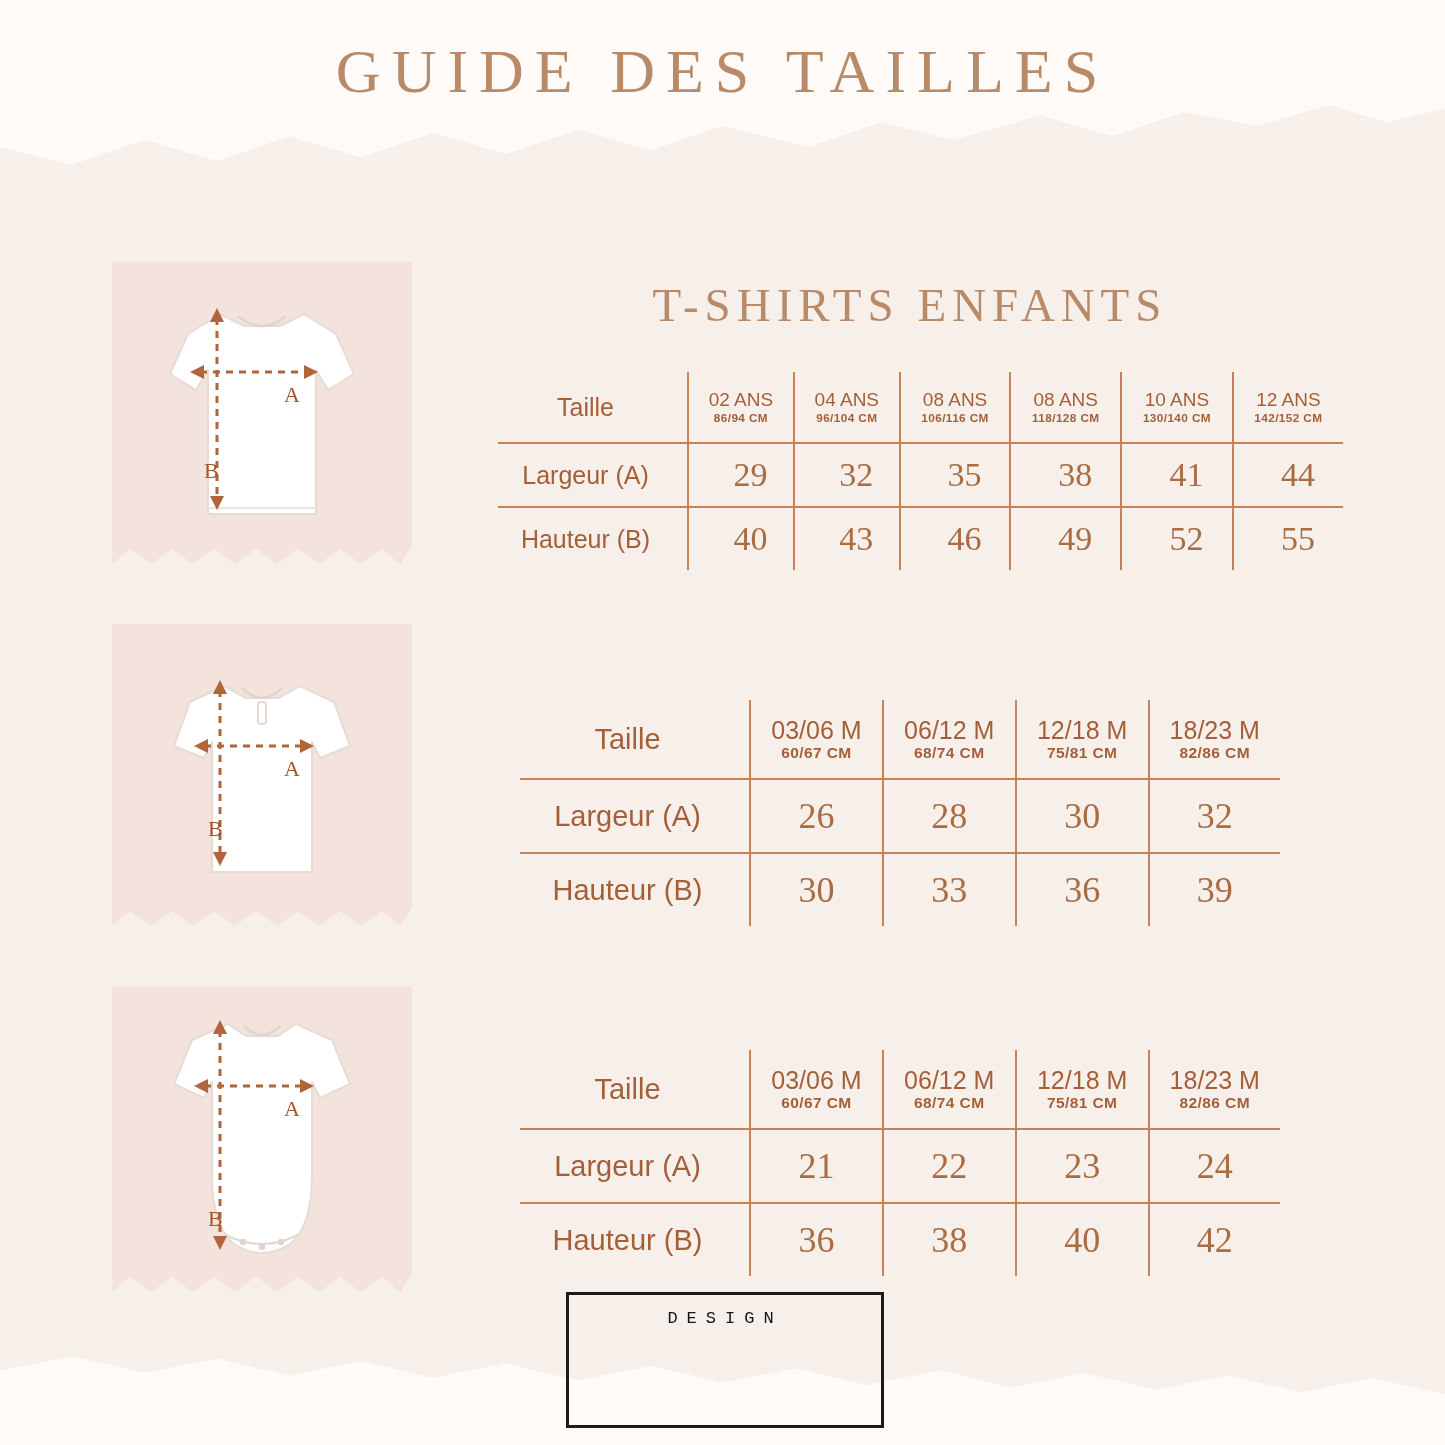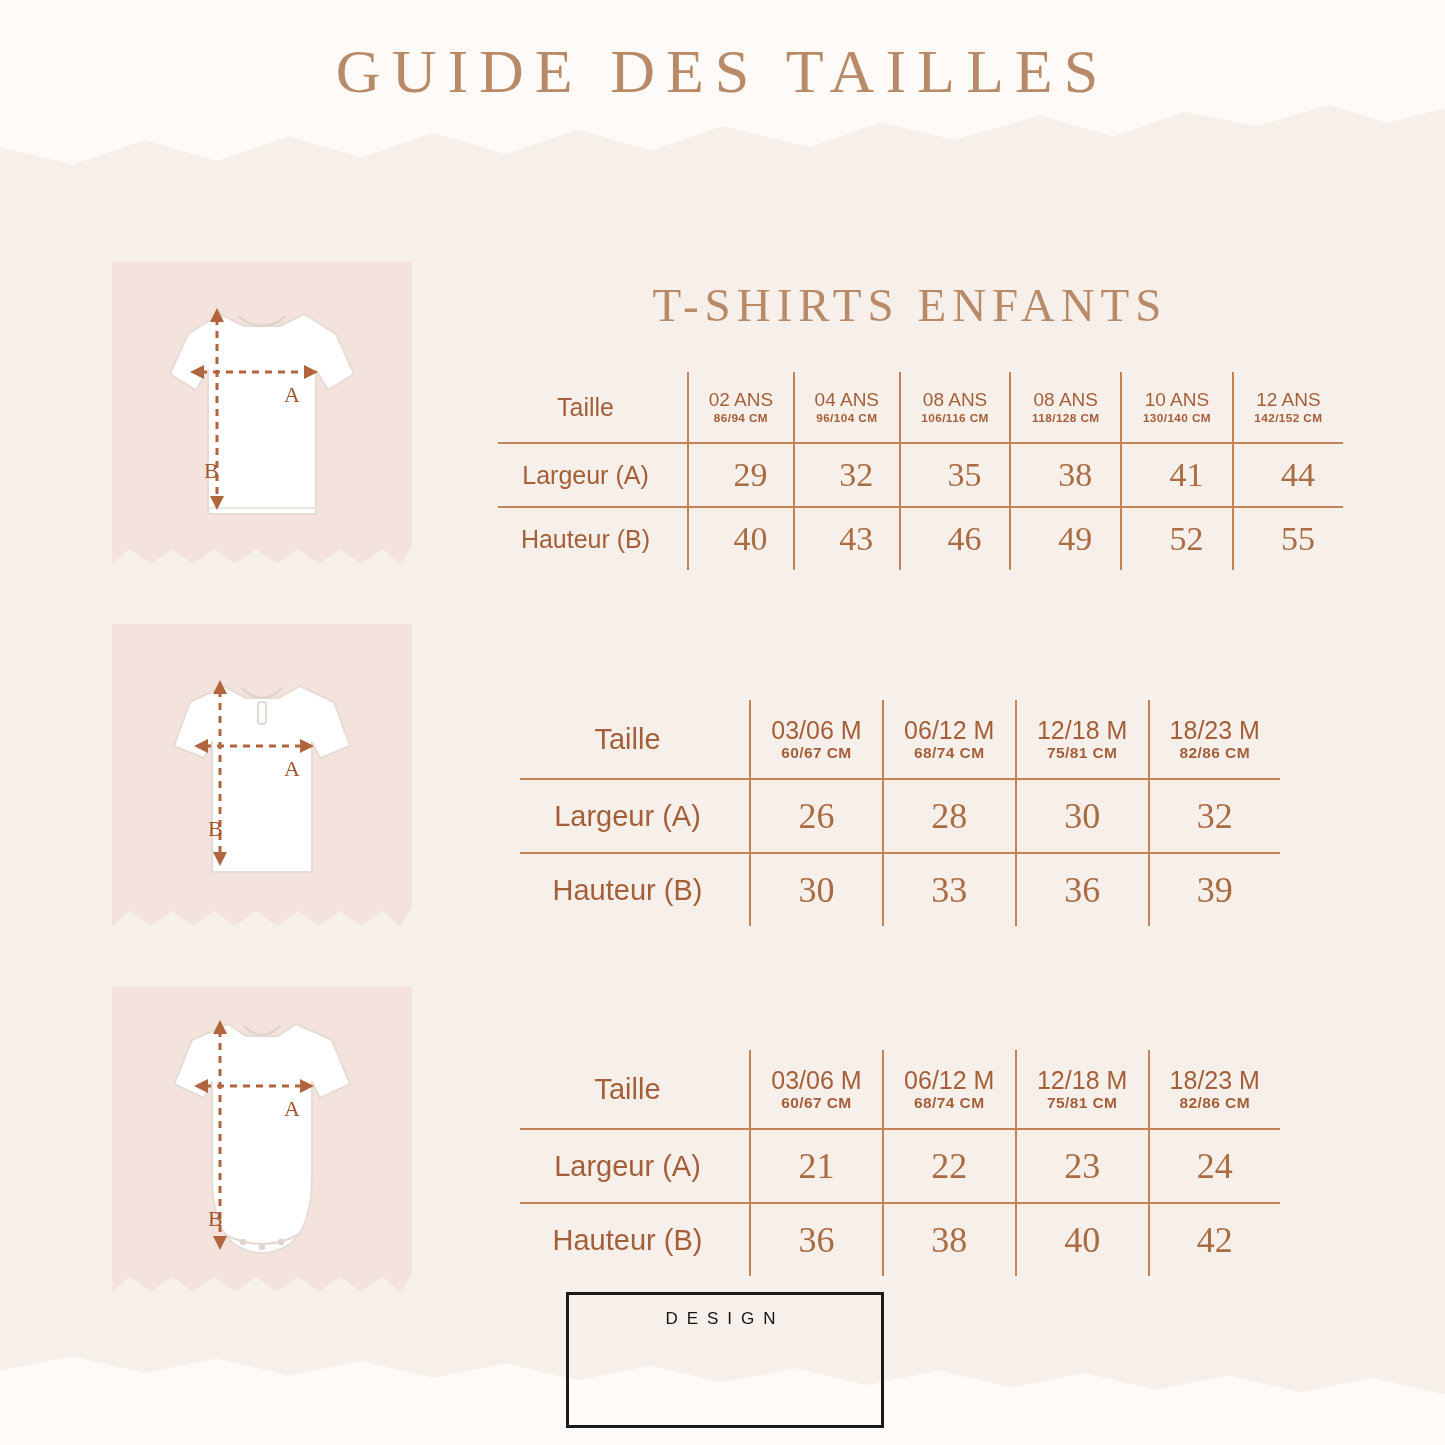--- a/index.html
+++ b/index.html
@@ -159,21 +159,21 @@
   }
   .logo-name {
     font-family: "Liberation Serif", serif;
     font-size: 45px;
     letter-spacing: 3px;
     color: #141414;
     margin-top: 26px;
     line-height: 1;
   }
   .logo-sub {
-    font-family: Liberation Sans, sans-serif;
+    font-family: Liberation Mono, monospace;
     font-size: 17px;
     letter-spacing: 9px;
     color: #141414;
     margin-top: 14px;
   }
 </style>
 </head>
 <body>
 
 <div class="page">

